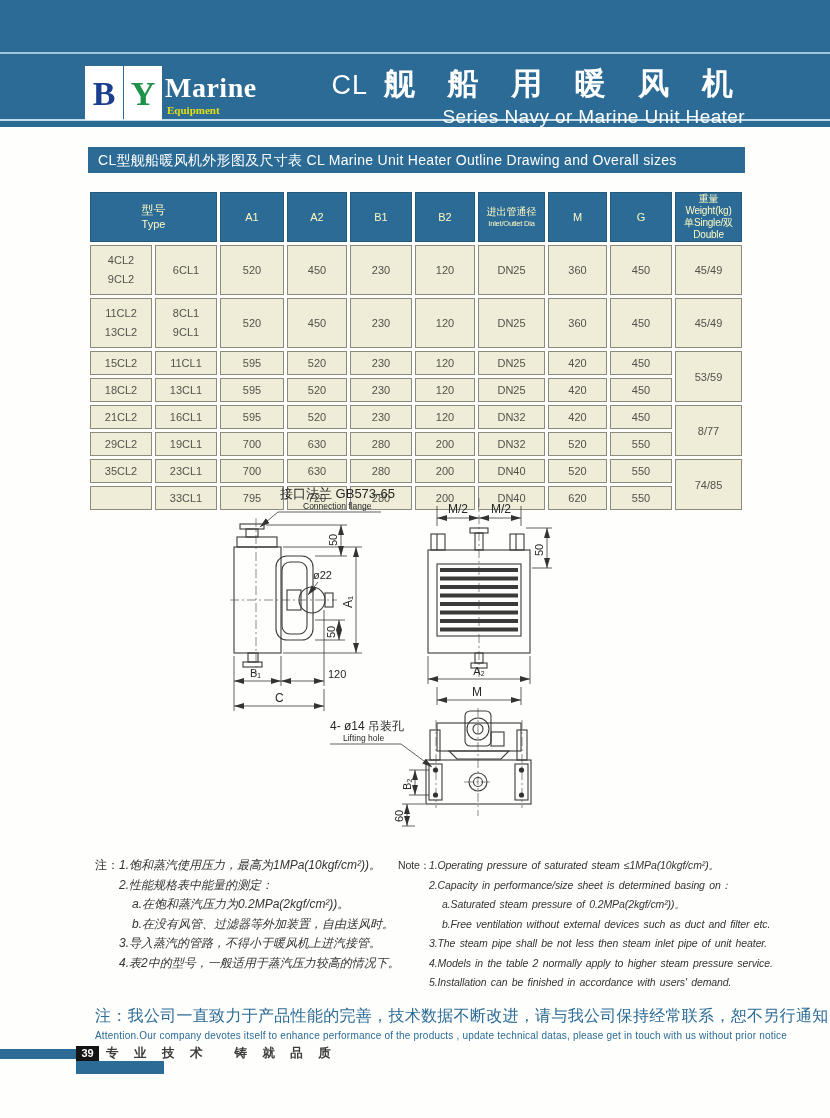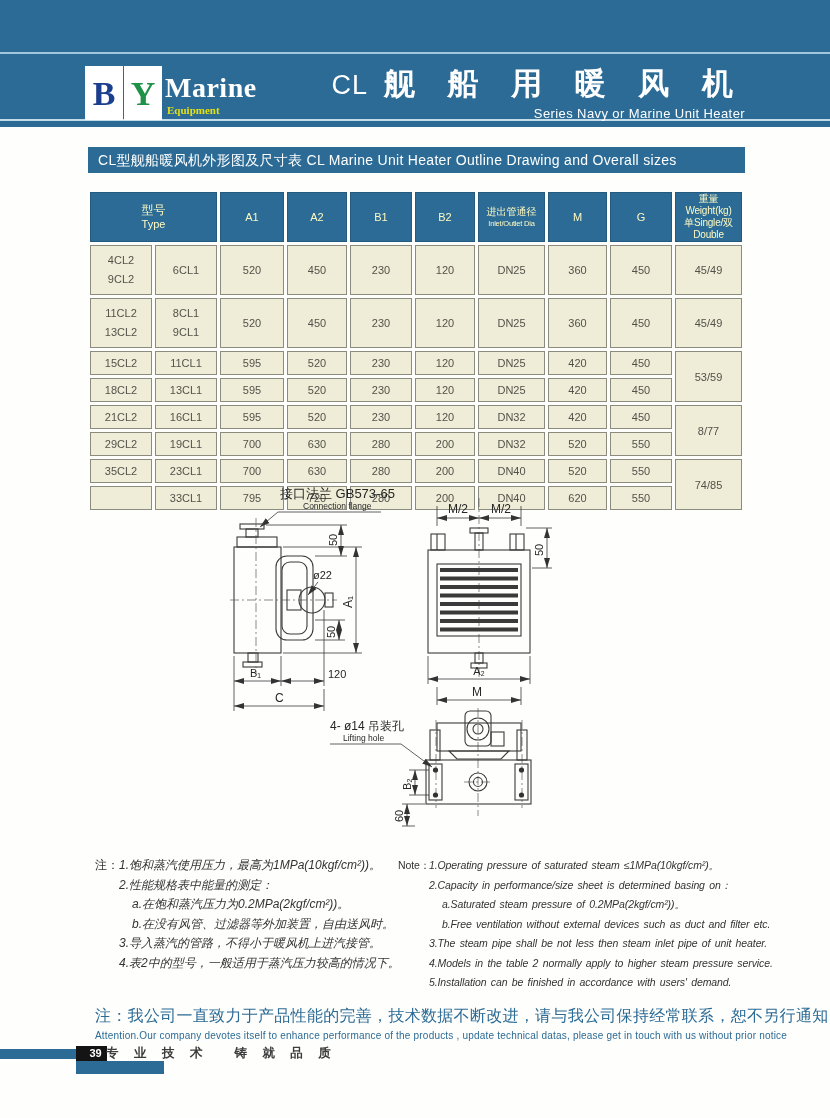--- a/index.html
+++ b/index.html
@@ -15,21 +15,21 @@
   .logo-box.b { left:85px; color:#1c3e8e; }
   .logo-box.y { left:124px; color:#1f9148; }
   .logo-name { position:absolute; left:165px; top:72px; color:#ffffff; font-family:"Liberation Serif", serif;
                font-size:28px; font-weight:bold; letter-spacing:0.5px; }
   .logo-sub  { position:absolute; left:167px; top:104px; color:#e4e112; font-family:"Liberation Serif", serif;
                font-size:11px; font-weight:bold; }
   .title-block { position:absolute; right:85px; top:68px; color:#ffffff; text-align:right; }
   .title-row { display:flex; align-items:flex-end; justify-content:flex-end; gap:16px; }
   .series-code { font-size:27px; line-height:1; letter-spacing:1px; }
   .title-cn { font-size:31px; font-weight:bold; letter-spacing:12px; line-height:1; white-space:nowrap; }
-  .subtitle-en { font-size:13px; margin-top:7px; letter-spacing:0.4px; }
+  .subtitle-en { font-size:19px; margin-top:7px; letter-spacing:0.4px; }
 
   
   .section-bar { position:absolute; left:88px; top:147px; width:657px; height:26px; background:#2b6b95;
                  color:#fff; font-size:14px; line-height:26px; padding-left:10px; box-sizing:border-box;
                  letter-spacing:0.3px; white-space:nowrap; }
 
   
   table.spec { position:absolute; left:87px; top:189px; border-spacing:3px; border-collapse:separate; }
   table.spec th, table.spec td { border:1px solid #8b8b7e; text-align:center; vertical-align:middle; padding:0; }
   table.spec th { background:#2b6b95; color:#fef9c3; font-weight:normal; border-color:#235a7d; height:38px; }
@@ -63,21 +63,21 @@
   .note-line.sub { margin-left:13px; }
 
   
   .attention { position:absolute; left:95px; top:1006px; width:700px; color:#2c6b95; }
   .attention-cn { font-size:16px; font-weight:normal; letter-spacing:0.3px; white-space:nowrap; }
   .attention-en { font-size:10px; margin-top:3px; letter-spacing:0.2px; white-space:nowrap; }
 
   
   .footer-bar1 { position:absolute; left:0; top:1049px; width:76px; height:10px; background:#2b6b95; }
   .footer-page { position:absolute; left:76px; top:1046px; width:23px; height:15px; background:#141414;
-                 color:#fff; font-size:11px; font-weight:bold; text-align:center; line-height:15px;padding-left:8px; }
+                 color:#fff; font-size:11px; font-weight:bold; text-align:center; line-height:15px; }
   .footer-slogan { position:absolute; left:106px; top:1045px; font-size:12.5px; font-weight:bold;
                    color:#3c3c3c; letter-spacing:6px; white-space:nowrap; }
   .footer-slogan .right { margin-left:26px; }
   .footer-bar2 { position:absolute; left:76px; top:1061px; width:88px; height:13px; background:#2b6b95; }
 </style>
 </head>
 <body>
 
 <div class="page">
 

